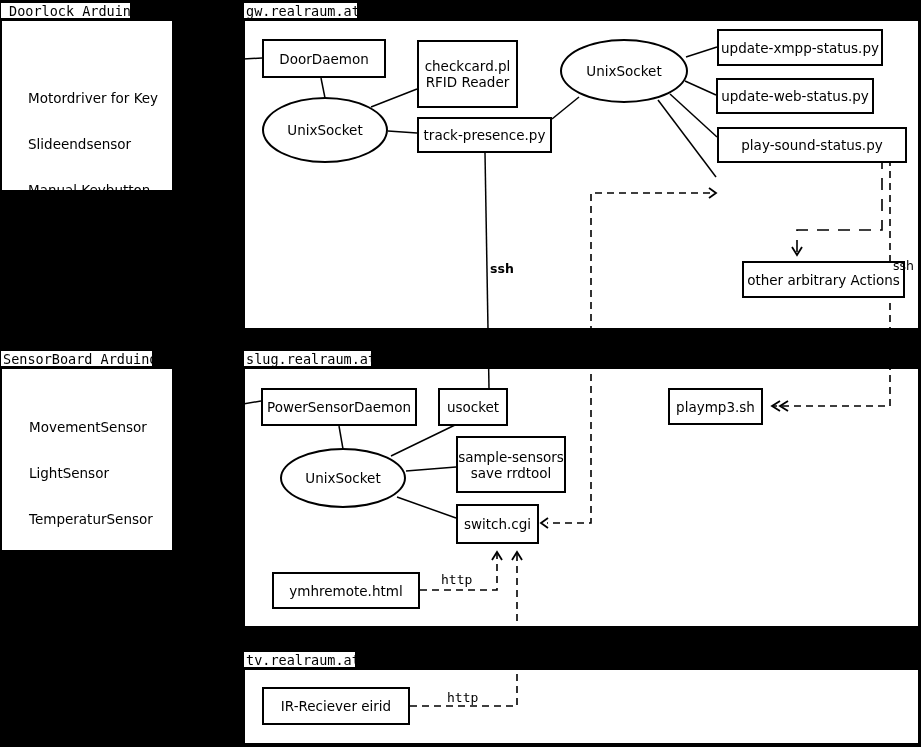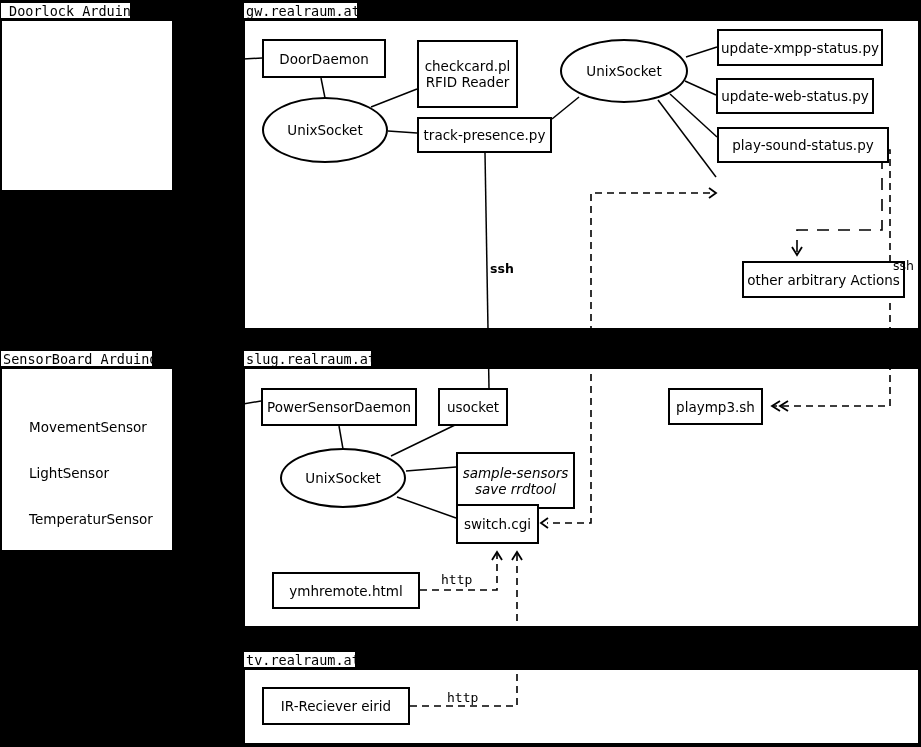--- a/index.html
+++ b/index.html
@@ -79,20 +79,26 @@
       <polyline points="512,560 517,552 522,560"></polyline>
     </g>
   </svg>
 
   <div class="cluster-label" style="left:0;top:2px;width:131px;height:17px;padding-left:8px;">Doorlock Arduino</div>
   <div class="cluster-label" style="left:243px;top:2px;width:115px;height:17px;">gw.realraum.at</div>
   <div class="cluster-label" style="left:0;top:350px;width:153px;height:17px;">SensorBoard Arduino</div>
   <div class="cluster-label" style="left:243px;top:350px;width:129px;height:17px;">slug.realraum.at</div>
   <div class="cluster-label" style="left:243px;top:651px;width:113px;height:17px;">tv.realraum.at</div>
 
+  <div class="info-lines" style="left:28px;top:60px;">
+    <div>Motordriver for Key</div>
+    <div>Slideendsensor</div>
+    <div>Manual Keybutton</div>
+    <div>Status leds</div>
+  </div>
 
   <div class="info-lines" style="left:29px;top:389px;">
     <div>MovementSensor</div>
     <div>LightSensor</div>
     <div>TemperaturSensor</div>
     <div>Button</div>
     <div>rf433ctl Antenna</div>
     <div>IR Emitter Diode</div>
     <div>Status leds</div>
   </div>
@@ -100,27 +106,27 @@
   <div class="node" style="left:262px;top:39px;width:124px;height:39px;text-align:center;">DoorDaemon</div>
   <div class="node" style="left:417px;top:40px;width:101px;height:68px;">
     <div>checkcard.pl</div>
     <div>RFID Reader</div>
   </div>
   <div class="node ellipse" style="left:262px;top:97px;width:126px;height:66px;">UnixSocket</div>
   <div class="node" style="left:417px;top:117px;width:135px;height:36px;">track-presence.py</div>
   <div class="node ellipse" style="left:560px;top:39px;width:128px;height:64px;">UnixSocket</div>
   <div class="node" style="left:717px;top:29px;width:166px;height:37px;">update-xmpp-status.py</div>
   <div class="node" style="left:716px;top:78px;width:158px;height:36px;">update-web-status.py</div>
-  <div class="node" style="left:717px;top:127px;width:172px;height:36px;">play-sound-status.py</div>
+  <div class="node" style="left:717px;top:127px;width:190px;height:36px;">play-sound-status.py</div>
   <div class="node" style="left:742px;top:261px;width:163px;height:37px;">other arbitrary Actions</div>
 
   <div class="node" style="left:261px;top:388px;width:156px;height:38px;">PowerSensorDaemon</div>
   <div class="node" style="left:438px;top:388px;width:70px;height:38px;">usocket</div>
   <div class="node ellipse" style="left:280px;top:448px;width:126px;height:60px;">UnixSocket</div>
-  <div class="node" style="left:456px;top:452px;width:119px;height:57px;font-style:italic;">
+  <div class="node" style="left:456px;top:436px;width:110px;height:57px;">
     <div>sample-sensors</div>
     <div>save rrdtool</div>
   </div>
   <div class="node" style="left:456px;top:504px;width:83px;height:40px;">switch.cgi</div>
   <div class="node" style="left:272px;top:572px;width:148px;height:37px;">ymhremote.html</div>
   <div class="node" style="left:668px;top:388px;width:95px;height:37px;">playmp3.sh</div>
 
   <div class="node" style="left:262px;top:687px;width:148px;height:38px;">IR-Reciever eirid</div>
 
   <div class="edge-label bold" style="left:490px;top:262px;">ssh</div>

